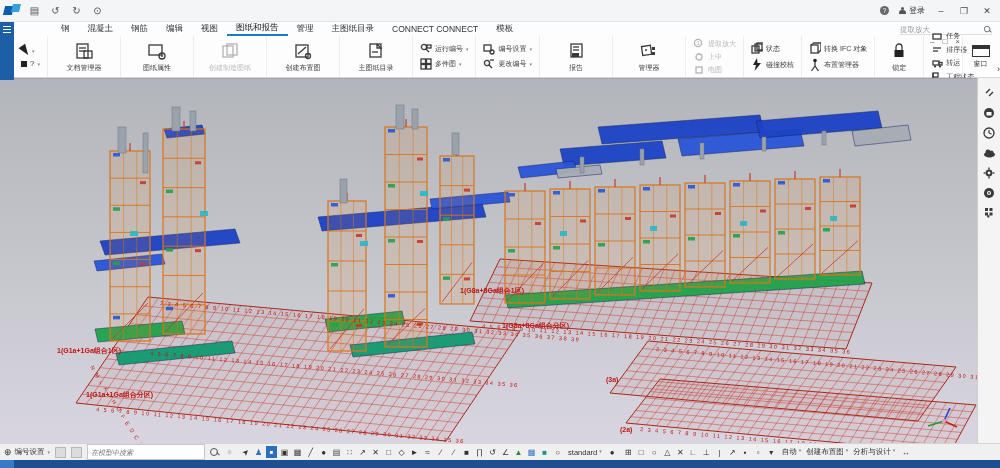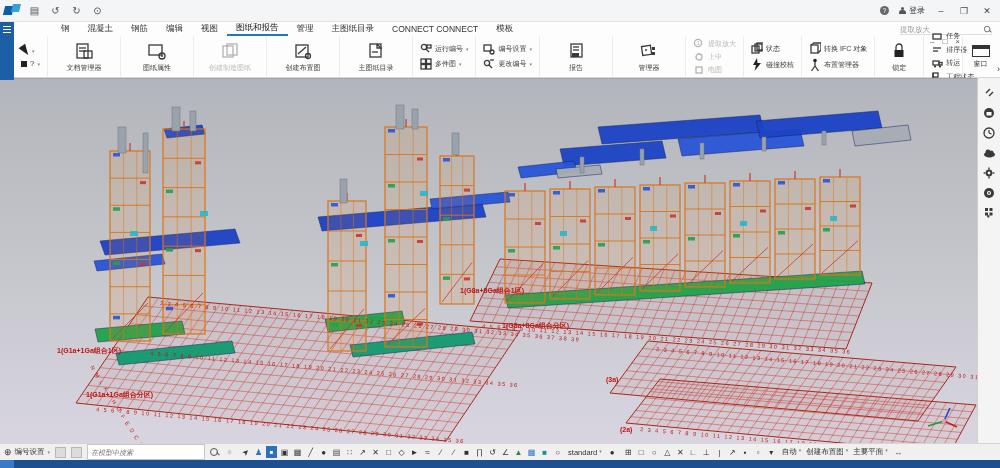--- a/index.html
+++ b/index.html
@@ -972,21 +972,21 @@
       </span>
     <span class="sb-dd">
         <span>自动</span>
         <span class="dd">▾</span>
       </span>
     <span class="sb-dd">
         <span>创建布置图</span>
         <span class="dd">▾</span>
       </span>
     <span class="sb-dd">
-        <span>主要平面</span>
+        <span>分析与设计</span>
         <span class="dd">▾</span>
       </span>
     <span class="ti">↔</span>
   </div>
 
   <div class="taskbar">
       <span class="accent"></span>
     </div>
 </div>
 

